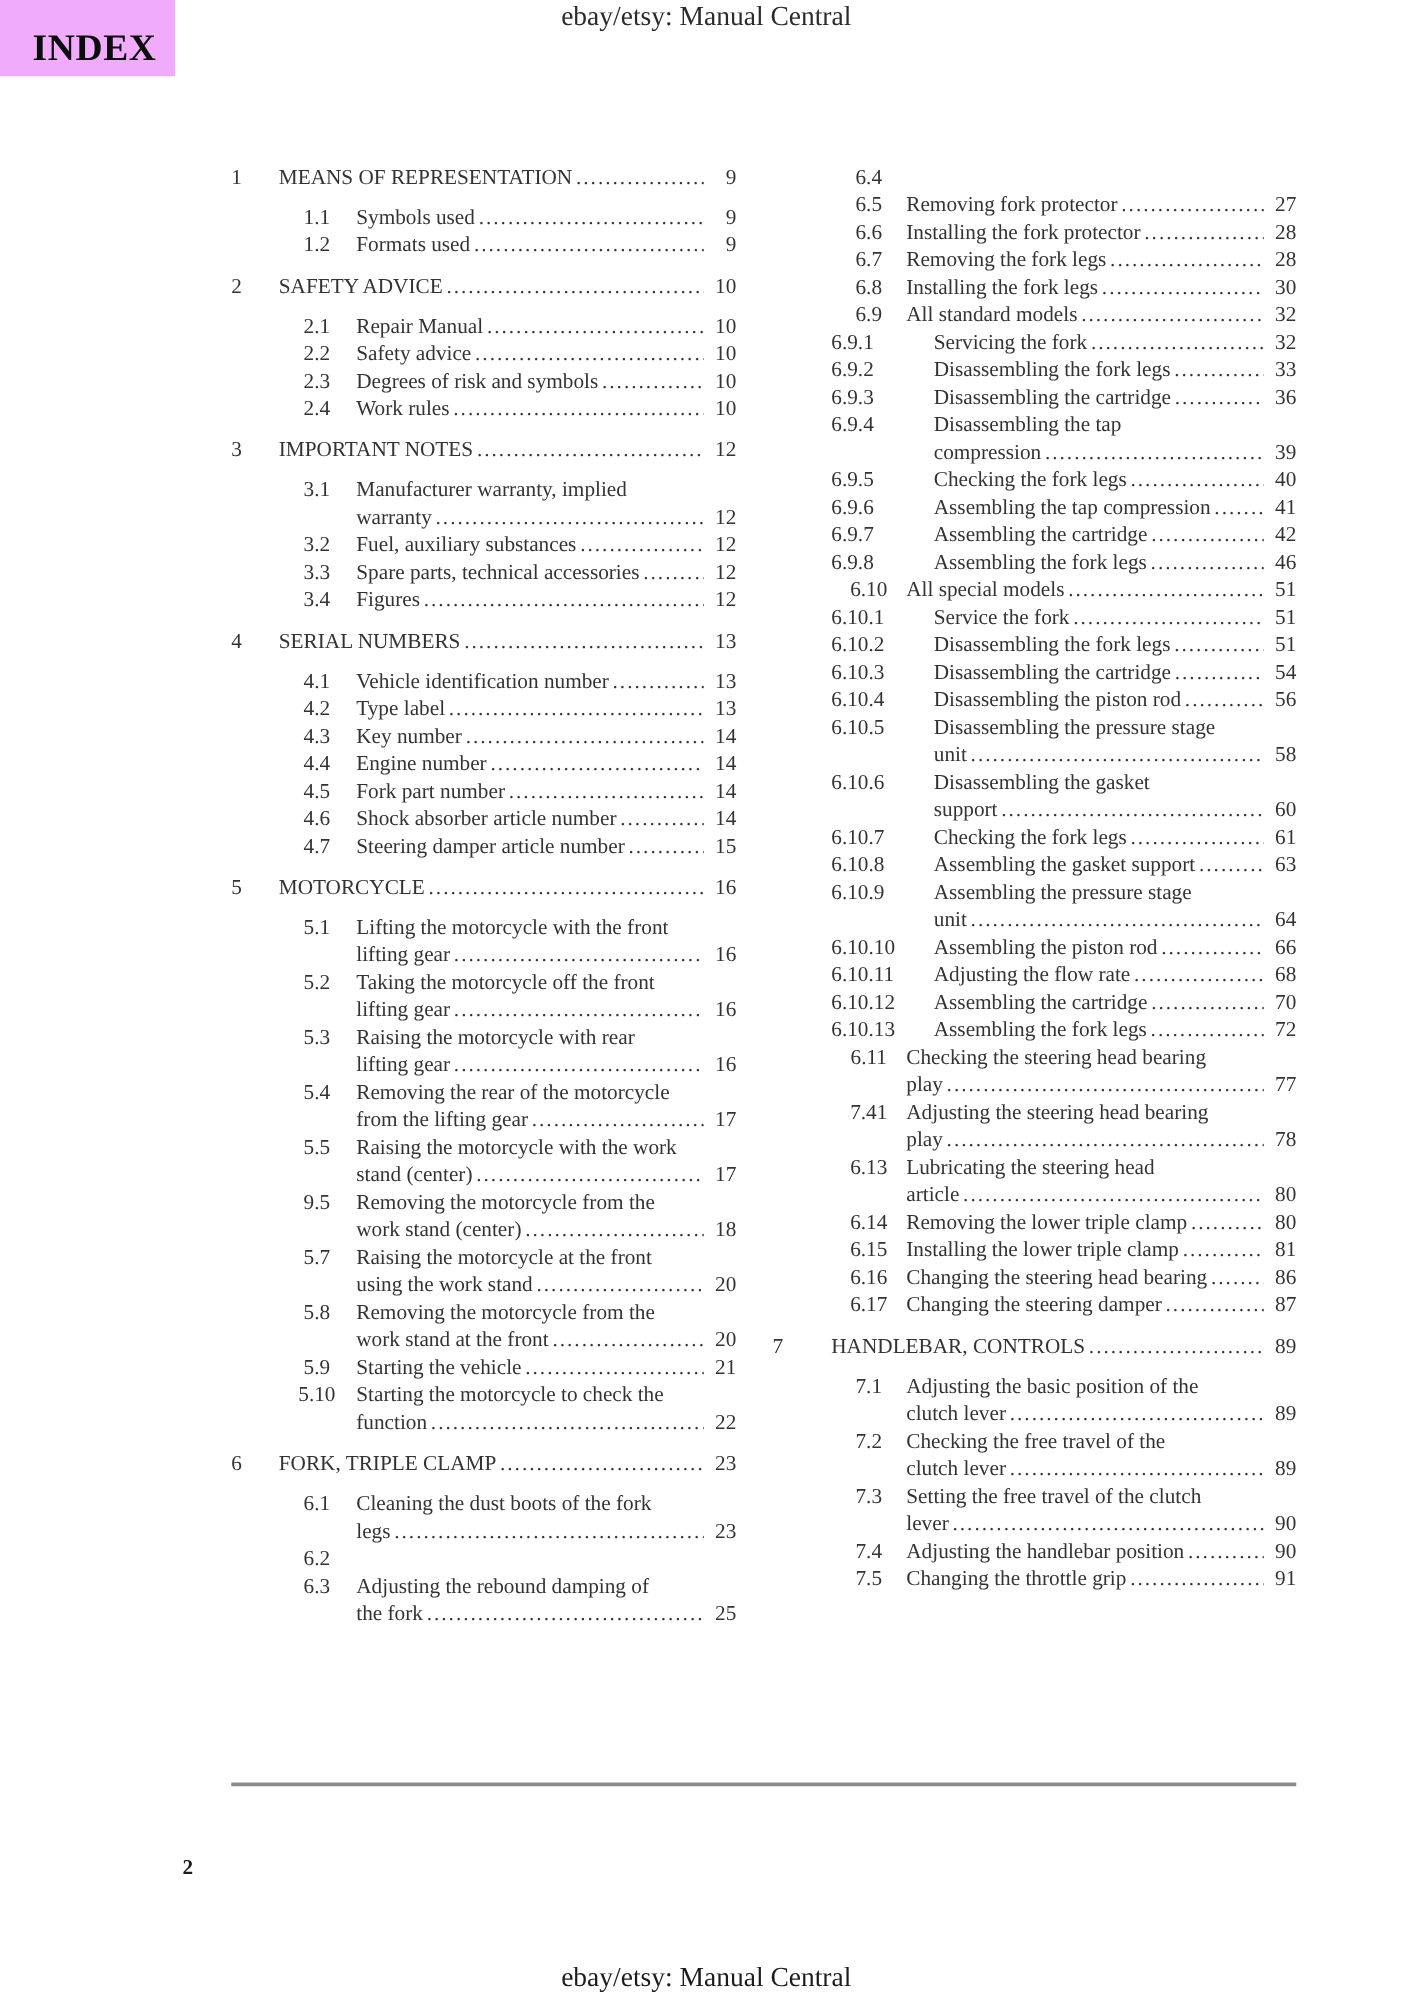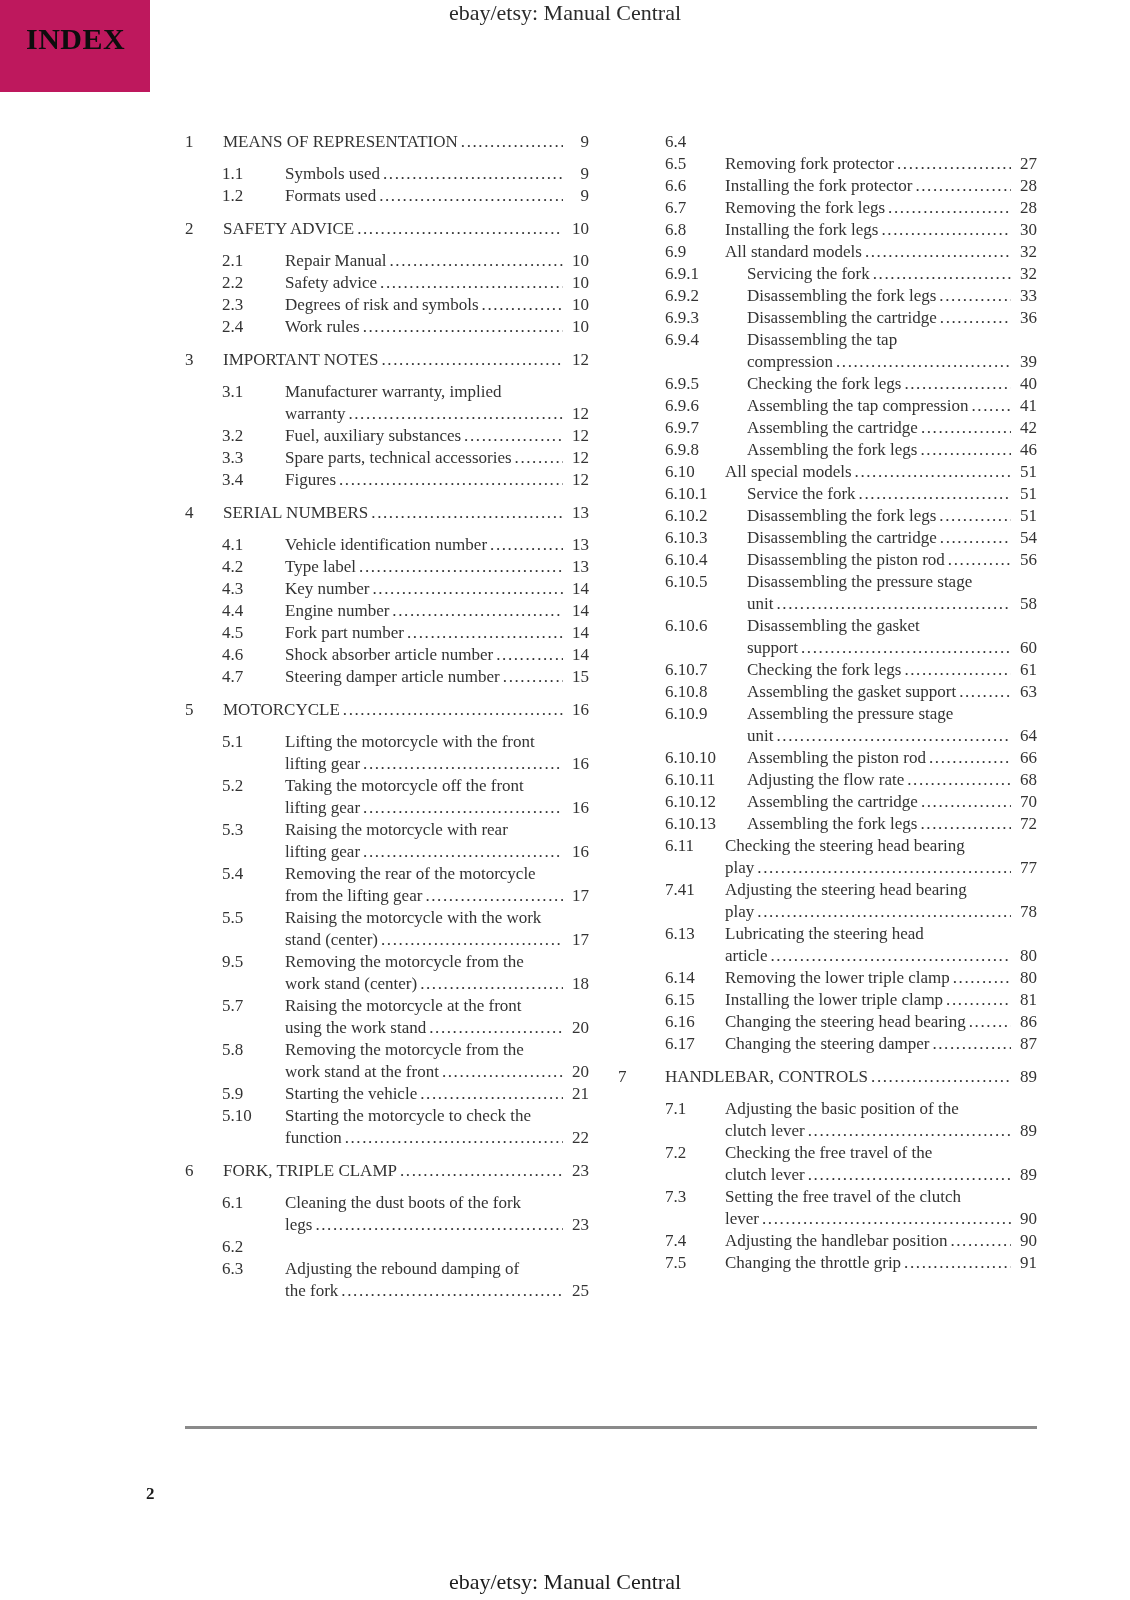--- a/index.html
+++ b/index.html
@@ -28,23 +28,22 @@
     text-align: center;
     font-size: 22px;
     line-height: 28px;
     color: #1c1c1c;
   }
 
   
   .index-box {
     position: absolute;
     top: 0; left: 0;
-    width: 140px; height: 92px;
-    background: #be185d;
-    padding-left: 10px;
+    width: 140px; height: 61px;
+    background: #f0abfc;
   }
   .index-box span {
     position: absolute;
     left: 26px; top: 22px;
     font-size: 30px;
     font-weight: bold;
     letter-spacing: 0.5px;
     color: #0d0d0d;
   }
 
@@ -81,21 +80,21 @@
     line-height: 22px;
     color: #333333;
   }
   .entry .num { flex: none; }
   .entry .body { flex: 1; min-width: 0; }
 
   .l1 { margin: 11px 0 10px 0; }
   .col .entry:first-child { margin-top: 0; }
   .l1 .num { width: 38px; }
   .l2 { margin-left: 37px; }
-  .l2 .num { width: 63px; }
+  .l2 .num { width: 63px; text-align: center; }
   .l3 { margin-left: 37px; }
   .l3 .num { width: 82px; }
 
   .col-right .l1 .num { width: 47px; }
   .col-right .l2, .col-right .l3 { margin-left: 47px; }
   .col-right .l2 .num { width: 60px; }
   .col-right .l3 .num { width: 82px; }
 
   .tline.last { display: flex; align-items: baseline; }
   .tline .txt { white-space: nowrap; }

